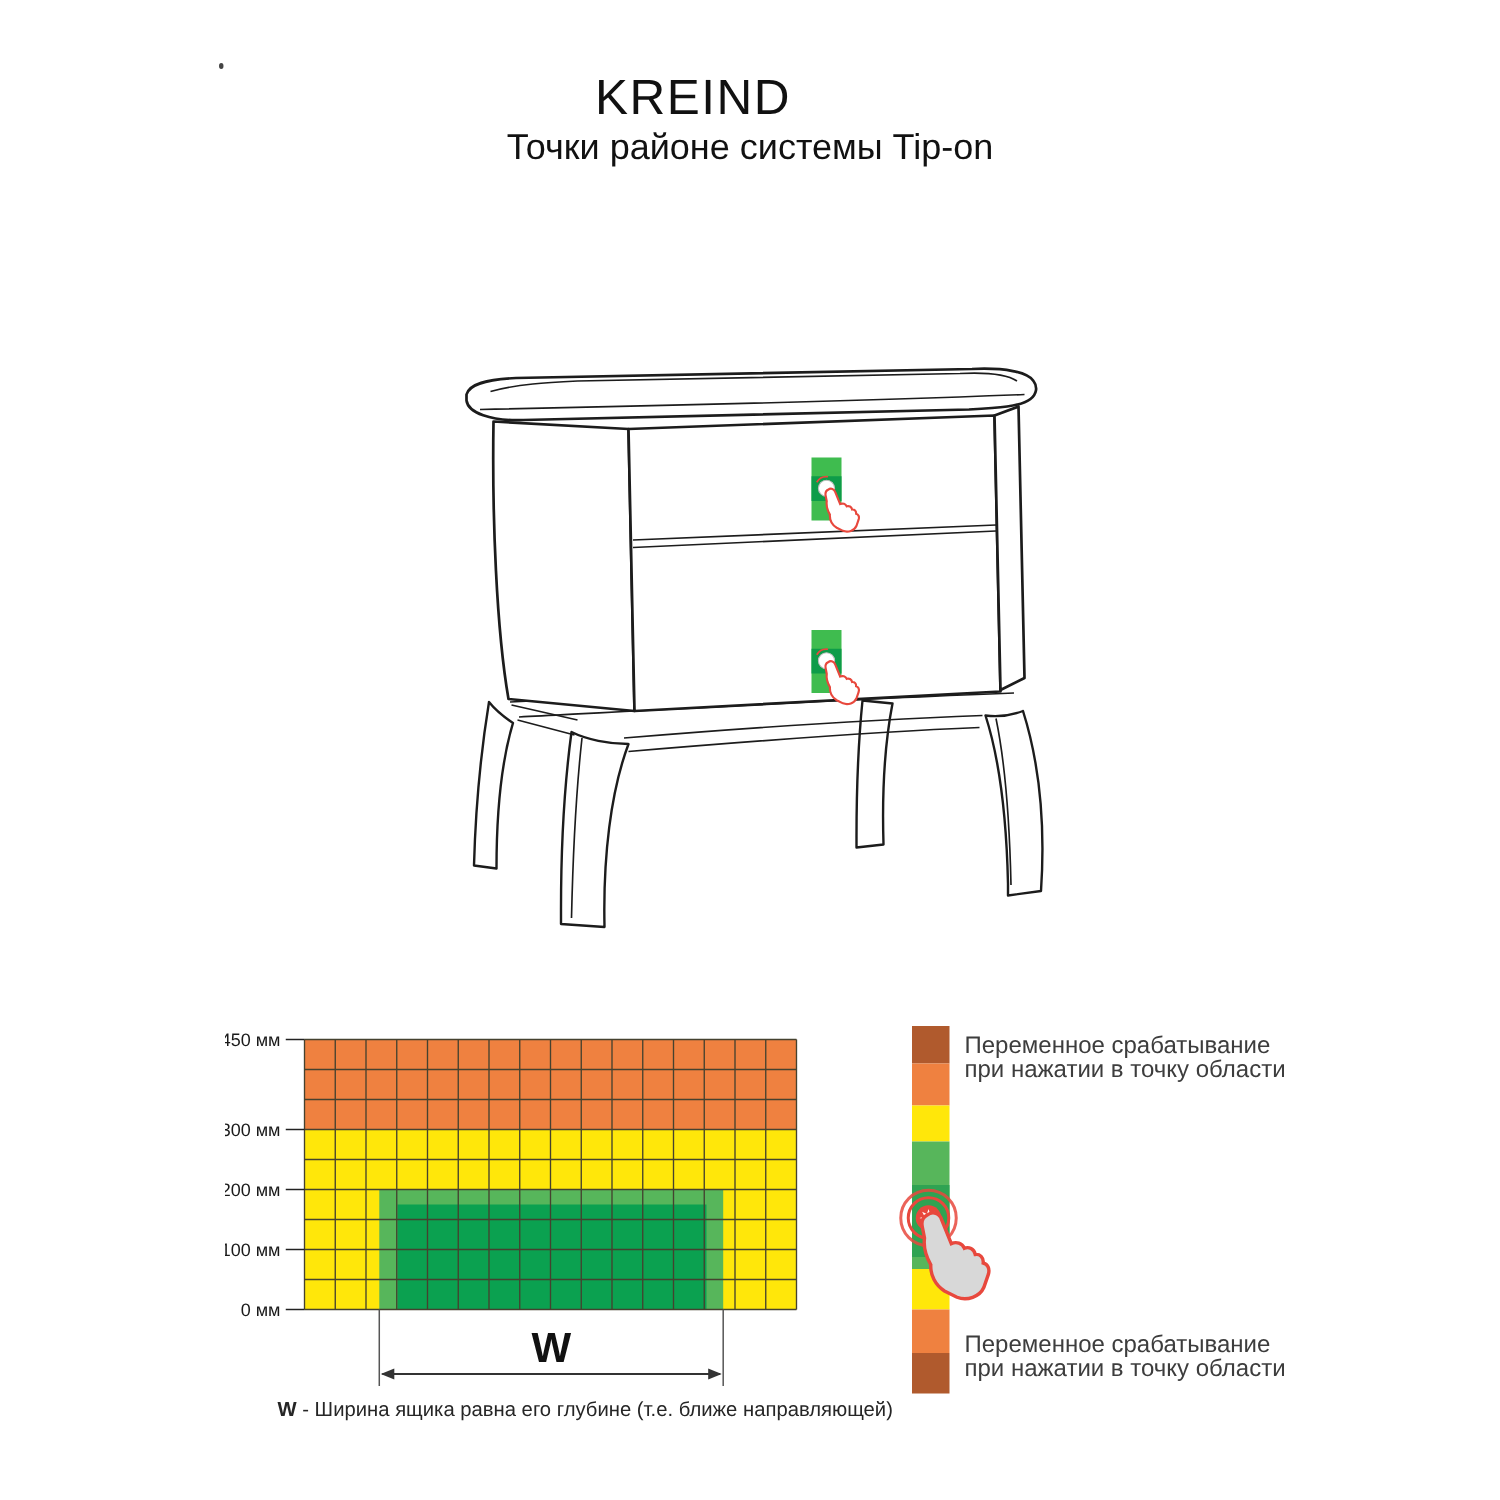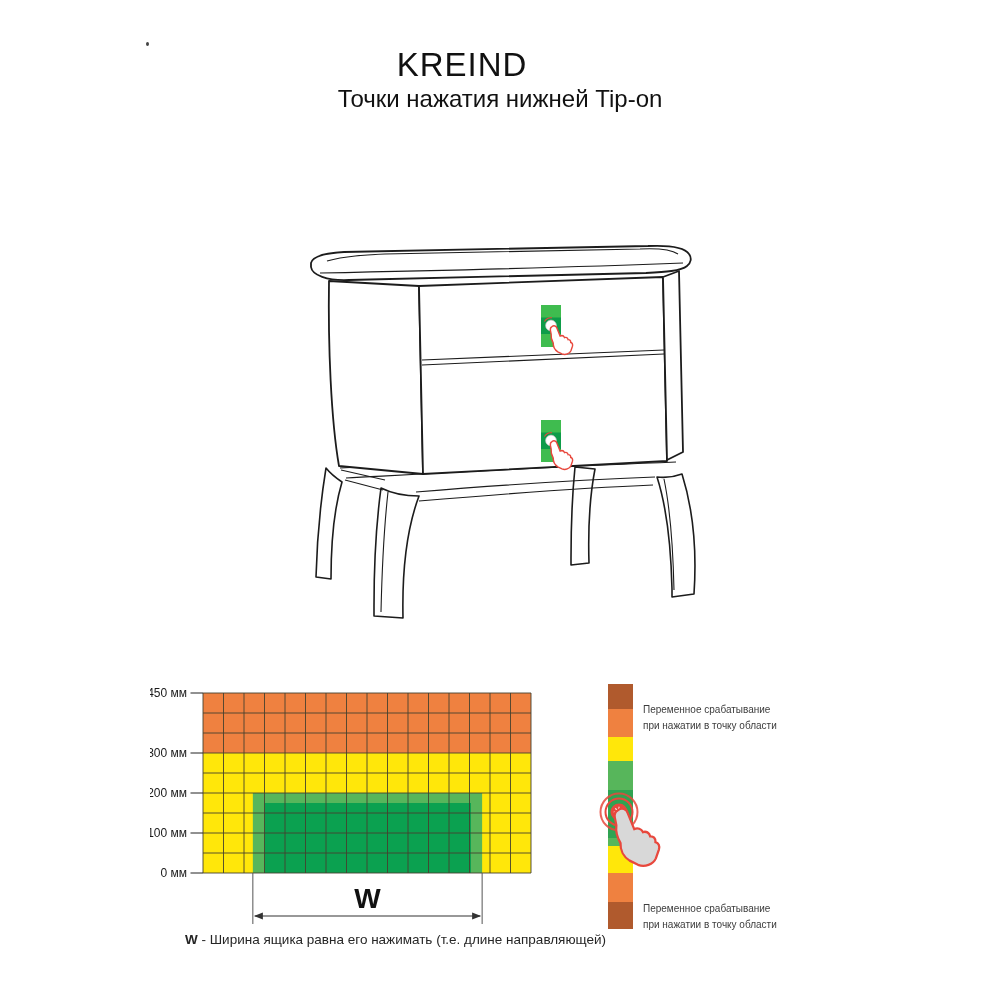--- a/index.html
+++ b/index.html
@@ -11,35 +11,35 @@
   .subtitle{left:0;top:85px;width:1000px;text-align:center;font-size:24px;color:#111;}
   .intro{left:262px;top:135px;font-size:21px;line-height:28.5px;color:#0c0c0c;}
   .furniture{left:290px;top:240px;width:420px;height:390px;}
   .zone-chart{left:150px;top:680px;}
   .w-caption{left:185px;top:932px;font-size:13.5px;color:#262626;}
   .w-caption b{font-weight:700;}
   .legend-bar{left:608px;top:684px;width:25px;display:flex;flex-direction:column;}
   .legend-bar .seg{width:100%;}
   .legend-core{left:608px;top:790px;width:25px;height:48px;background:var(--green-core);}
   .legend-hand{left:594px;top:786px;width:80px;height:92px;overflow:visible;}
-  .legend-item{font-size:10px;line-height:15.5px;color:var(--text-gray,#3d3d3d);margin-top:12px;}
+  .legend-item{font-size:16px;line-height:15.5px;color:var(--text-gray,#3d3d3d);}
   .li1{left:643px;top:690px;}
   .li2{left:662px;top:795px;}
   .li3{left:643px;top:889px;}
   svg text{font-family:"Liberation Sans", sans-serif;}
 </style>
 </head>
 <body>
 
 <div class="page">
 
   <span class="abs speck"></span>
 
   <div class="abs brand">KREIND</div>
-  <div class="abs subtitle">Точки нажатия нижней Tip-on</div>
+  <div class="abs subtitle">Точки районе системы Tip-on</div>
 
 
   <svg class="abs furniture" viewBox="290 240 420 390" width="420" height="390">
     <defs>
       <path id="hand-shape" d="M-0.5,-1 C1.5,-2.6 4,-1.6 4.6,0.6 L8,9
         C9.8,8.2 11.8,8.8 12.6,10.6 C14.2,10 16,10.8 16.4,12.8
         C18,12.6 19.4,13.8 19.2,15.8 C20.8,16.2 21.6,17.8 21,19.8
         L19.4,24.4 C18,27.6 13.6,29.2 10,27.8 L5.6,25.6
         C2.4,23.6 0.6,20 0.8,16.4 C-0.8,13.6 -1.8,10 -1.4,7
         L-2.2,3 C-2.6,0.8 -1.8,-0.4 -0.5,-1 Z"></path>
@@ -135,21 +135,21 @@
       <text x="37" y="197.2" text-anchor="end" font-size="12" fill="#1a1a1a">0 мм</text>
       <line x1="102.856" y1="193" x2="102.856" y2="244" stroke="#555" stroke-width="1"></line>
       <line x1="332.128" y1="193" x2="332.128" y2="244" stroke="#555" stroke-width="1"></line>
       <line x1="104.856" y1="236" x2="330.128" y2="236" stroke="#333" stroke-width="1.2"></line>
       <polygon points="103.856,236 112.856,232.4 112.856,239.6" fill="#333"></polygon>
       <polygon points="331.128,236 322.128,232.4 322.128,239.6" fill="#333"></polygon>
       <text x="217.492" y="228" text-anchor="middle" font-size="28" font-weight="700" fill="#111">W</text>
     </svg>
 
   <div class="abs w-caption">
-    <b>W</b><span> - Ширина ящика равна его нажимать (т.е. длине направляющей)</span>
+    <b>W</b><span> - Ширина ящика равна его глубине (т.е. ближе направляющей)</span>
   </div>
 
   <div class="abs legend-bar" id="legend-bar">
       <div class="seg" style="height: 25px; background: rgb(176, 90, 45);"></div>
       <div class="seg" style="height: 28px; background: rgb(239, 129, 64);"></div>
       <div class="seg" style="height: 24px; background: rgb(255, 231, 10);"></div>
       <div class="seg" style="height: 85px; background: rgb(87, 182, 91);"></div>
       <div class="seg" style="height: 27px; background: rgb(255, 231, 10);"></div>
       <div class="seg" style="height: 29px; background: rgb(239, 129, 64);"></div>
       <div class="seg" style="height: 27px; background: rgb(176, 90, 45);"></div>

